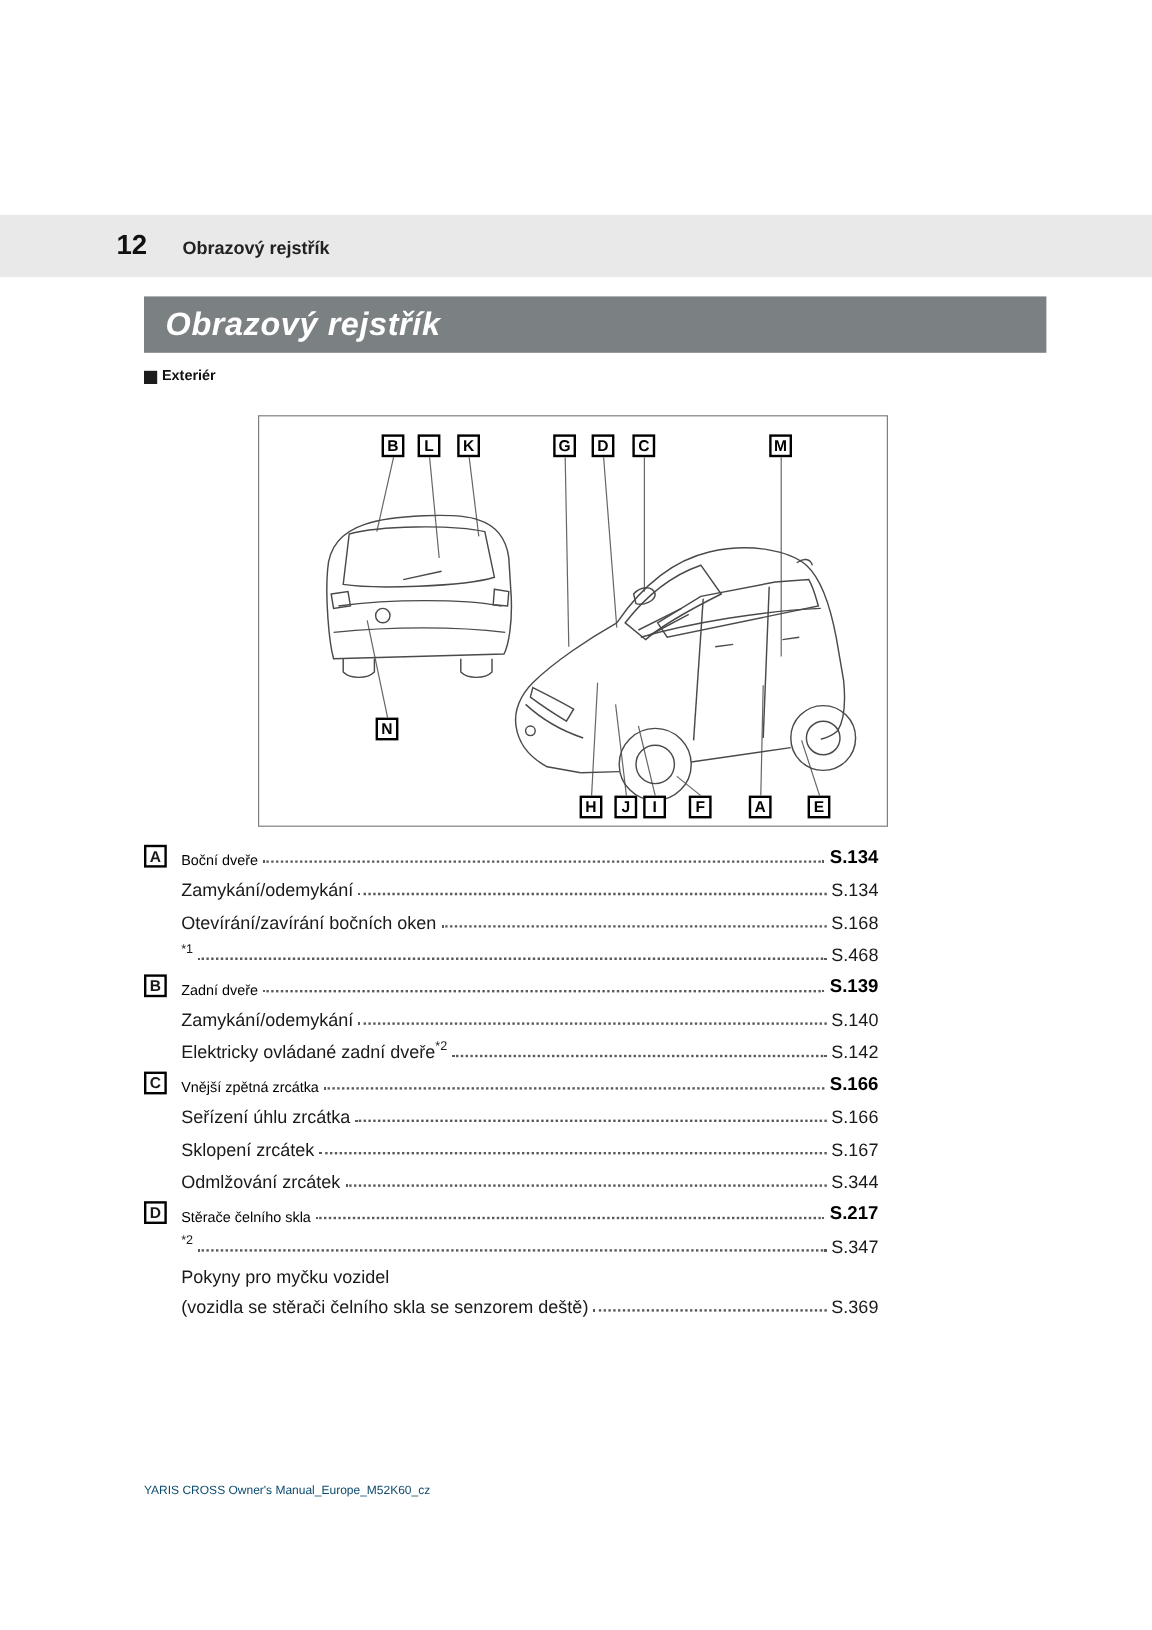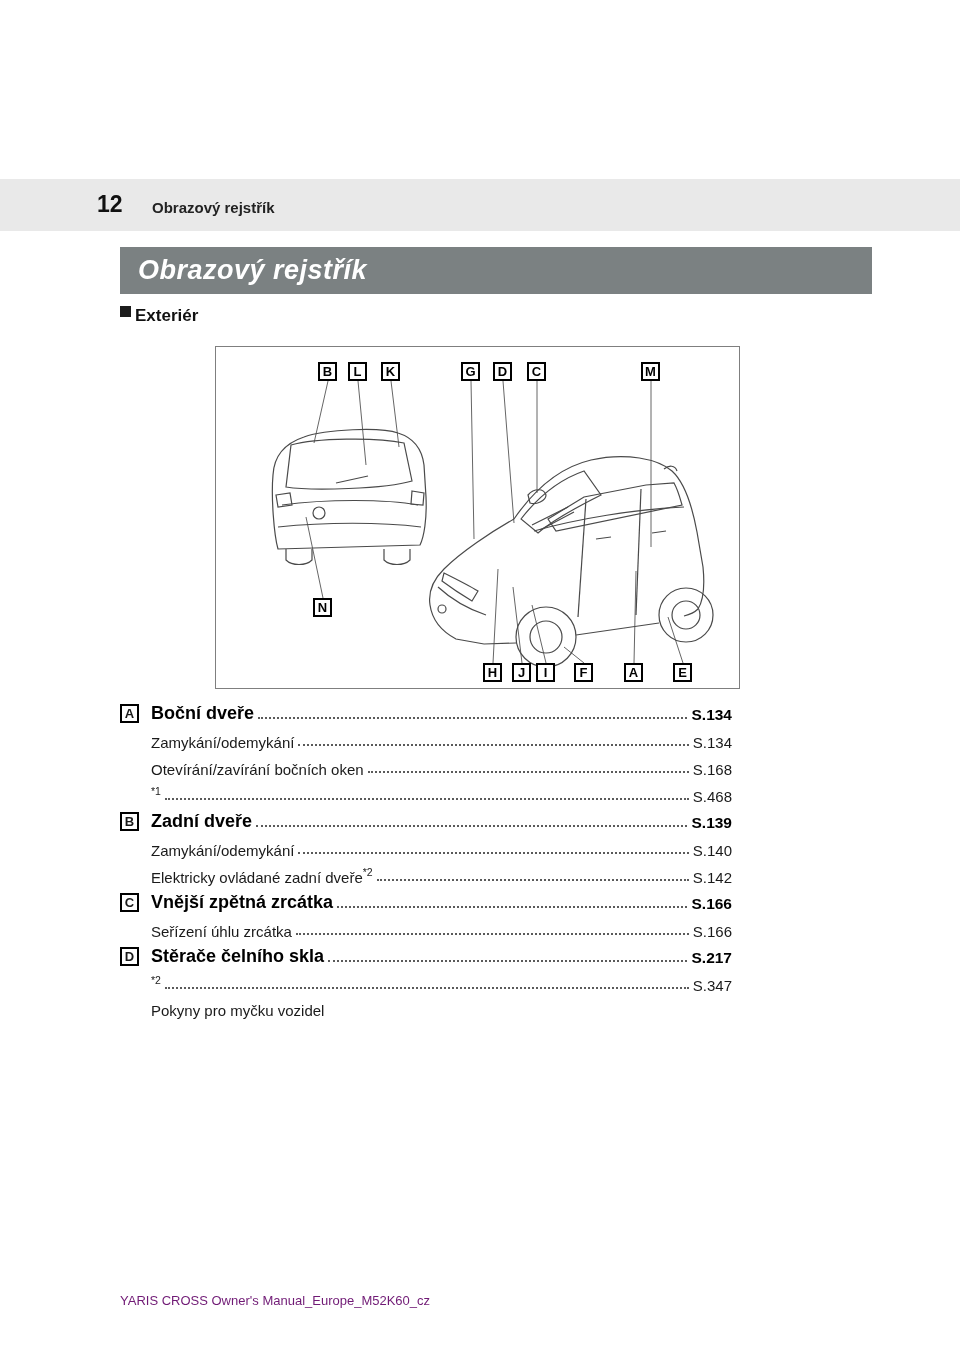--- a/index.html
+++ b/index.html
@@ -20,53 +20,53 @@
   }
   
   .title-banner {
     position:absolute; top:247px; left:120px; width:752px; height:47px;
     background:#7b8182; color:#ffffff; box-sizing:border-box;
     font-size:27px; font-weight:bold; font-style:italic; letter-spacing:0.5px;
     line-height:47px; padding-left:18px;
   }
   
   .section-heading {
-    position:absolute; top:306px; left:120px; font-size:17px; font-weight:bold; color:#111;
-    display:flex; align-items:flex-start;
+    position:absolute; top:306px; left:120px; font-size:12px; font-weight:bold; color:#111;
+    display:flex; align-items:flex-end;
   }
   .sq { display:inline-block; width:11px; height:11px; background:#1c1c1c; margin-right:4px; }
   
   .diagram-box {
     position:absolute; top:346px; left:215px; width:523px; height:341px;
     border:1px solid #7f7f7f; background:#fff;
   }
   .diagram-box svg { position:absolute; left:0; top:0; }
   .dlabel {
     position:absolute; width:19px; height:19px; border:2px solid #000; background:#fff;
     box-sizing:border-box; font-size:13px; font-weight:bold; color:#000;
     display:flex; align-items:center; justify-content:center; z-index:2;
   }
   
   .index { position:absolute; top:697px; left:120px; width:612px; }
   .row { display:flex; align-items:flex-end; height:27px; }
   .row.tight { height:25px; }
   .txt { white-space:nowrap; font-size:15px; color:#1a1a1a; }
-  .row.main .txt { font-size:18px; font-weight:bold; color:#000; }
+  .row.main .txt { font-size:12px; font-weight:normal; color:#000; }
   .pref { white-space:nowrap; font-size:15px; color:#1a1a1a; }
   .row.main .pref { font-weight:bold; font-size:15.5px; color:#000; }
   .dots { flex:1 1 auto; min-width:12px; border-bottom:2px dotted #5a5a5a; margin:0 4px 5px 4px; }
   .sup { font-size:10.5px; margin-bottom:8px; white-space:nowrap; }
   .keybox {
     flex:0 0 auto; width:19px; height:19px; border:2px solid #000; box-sizing:border-box;
     display:flex; align-items:center; justify-content:center;
     font-size:13px; font-weight:bold; margin-right:12px; margin-bottom:1px; background:#fff;
   }
   .sub { padding-left:31px;text-align:right; }
   
-  .footer { position:absolute; left:120px; top:1293px; font-size:13px; color:#701a75; }
+  .footer { position:absolute; left:120px; top:1237px; font-size:10px; color:#0c4a6e; }
   .watermark {
     position:absolute; right:16px; top:1372px; font-size:24px; color:#9e9e9e; letter-spacing:0.5px;
   }
 </style>
 </head>
 <body>
 
 <div class="page">
 
   <div class="running-header">
@@ -206,35 +206,50 @@
       <span class="keybox">C</span>
       <span class="txt">Vnější zpětná zrcátka</span>
       <span class="dots"></span>
       <span class="pref">S.166</span>
     </div>
     <div class="row sub">
       <span class="txt">Seřízení úhlu zrcátka</span>
       <span class="dots"></span>
       <span class="pref">S.166</span>
     </div>
+    <div class="row sub">
+      <span class="txt">Sklopení zrcátek</span>
+      <span class="dots"></span>
+      <span class="pref">S.167</span>
+    </div>
+    <div class="row sub">
+      <span class="txt">Odmlžování zrcátek</span>
+      <span class="dots"></span>
+      <span class="pref">S.344</span>
+    </div>
 
     <div class="row main">
       <span class="keybox">D</span>
       <span class="txt">Stěrače čelního skla</span>
       <span class="dots"></span>
       <span class="pref">S.217</span>
     </div>
     <div class="row sub">
       <span class="sup">*2</span>
       <span class="dots"></span>
       <span class="pref">S.347</span>
     </div>
     <div class="row sub tight">
       <span class="txt">Pokyny pro myčku vozidel</span>
     </div>
+    <div class="row sub tight">
+      <span class="txt">(vozidla se stěrači čelního skla se senzorem deště)</span>
+      <span class="dots"></span>
+      <span class="pref">S.369</span>
+    </div>
 
   </div>
 
   <div class="footer">YARIS CROSS Owner's Manual_Europe_M52K60_cz</div>
 
   <div class="watermark">carmanualsonline.info</div>
 
 </div>
 
 </body></html>

